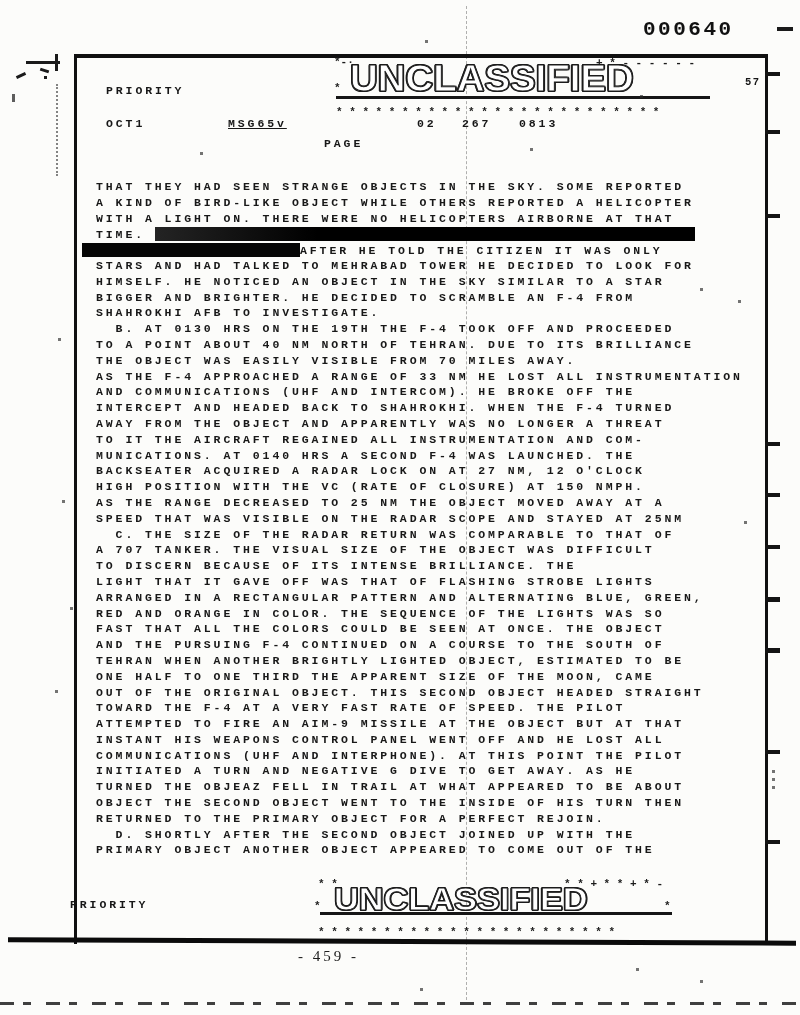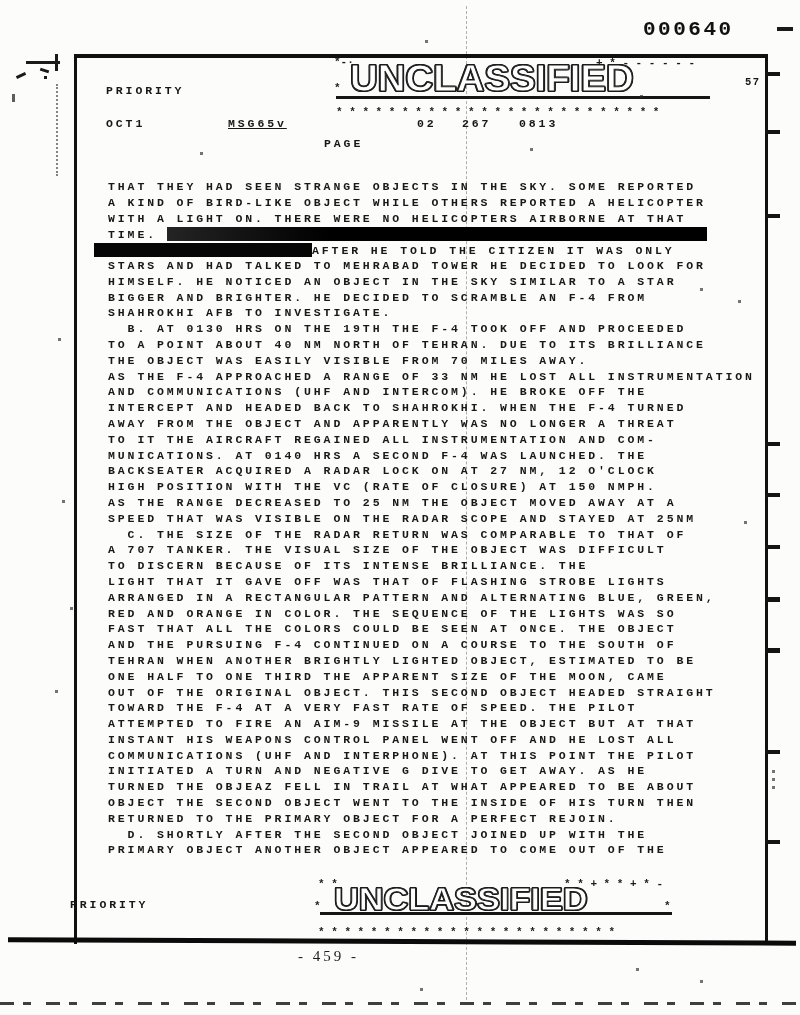--- a/index.html
+++ b/index.html
@@ -26,21 +26,21 @@
   }
   #fold-line{left:466px;top:6px;height:994px;width:0;border-left:1px dashed rgba(25,25,25,.34);}
 
   
   #serial{left:643px;top:18px;font-size:21px;letter-spacing:2.5px;font-weight:700;color:#111;}
 
   
   #doc-body{left:96px;top:180px;}
   .bline{
     height:15.8px;font-size:11.5px;letter-spacing:2.9px;white-space:pre;
-    font-weight:700;color:#181818;margin-left:12px;
+    font-weight:700;color:#181818;
   }
   .redact{display:inline-block;height:13.5px;vertical-align:-2.5px;background:#060606;}
   .redact.r1{background:linear-gradient(90deg,#242424 0%,#000 30%);}
 
   
   .stamp{position:absolute;}
   .stamp-text{
     position:absolute;font-family:"Liberation Sans","DejaVu Sans",sans-serif;font-weight:700;
     color:#ffffff;transform-origin:left top;white-space:pre;
     -webkit-text-stroke:1.2px #1c1c1c;

